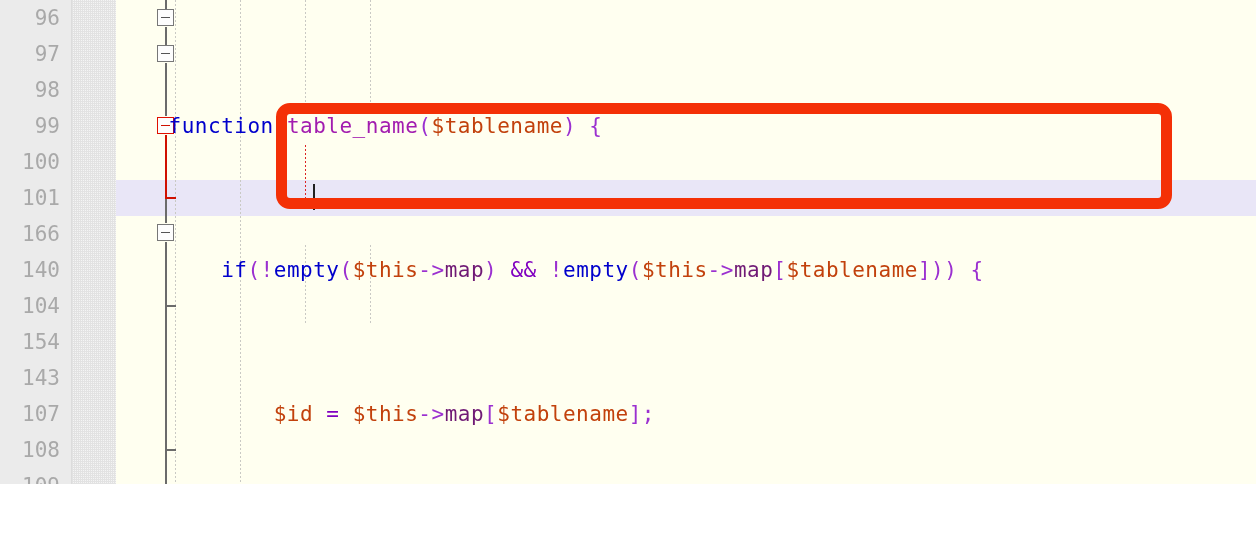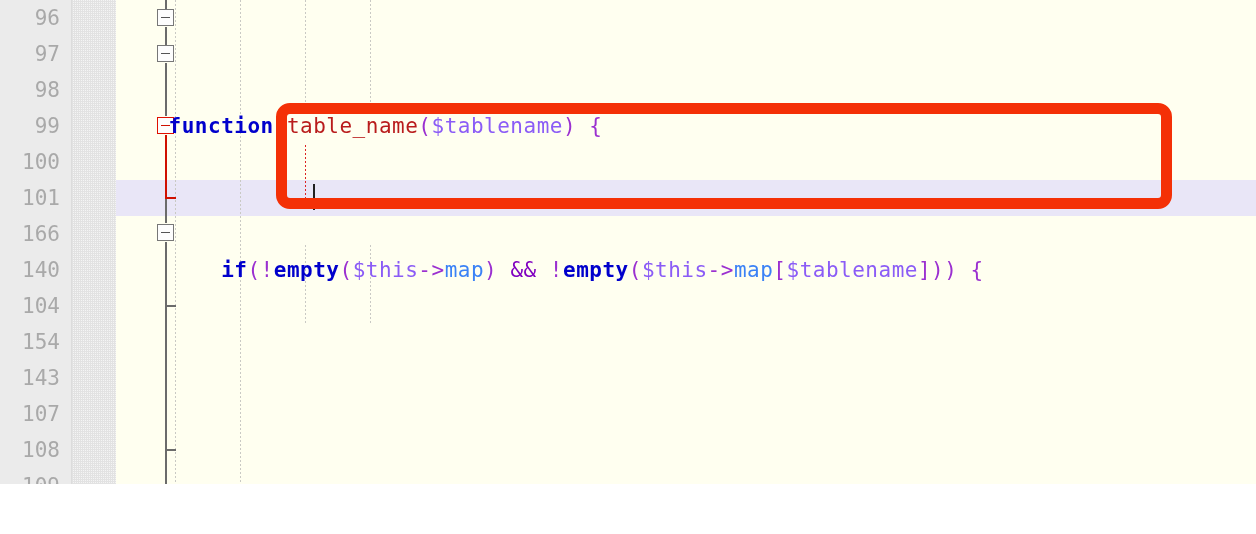--- a/index.html
+++ b/index.html
@@ -121,27 +121,27 @@
   }
   .cl {
     height: 36px;
     line-height: 36px;
     white-space: pre;
     font-size: 21px;
     letter-spacing: 0.5px;
   }
 
   
-  .kw   { color: #0000cc; font-weight: bold; }
-  .fn   { color: #b91c1c; }
-  .var  { color: #8b5cf6; }
+  .kw   { color: #0000cc; font-weight: normal; }
+  .fn   { color: #a21caf; }
+  .var  { color: #c2410c; }
   .op   { color: #8000c0; }
   .punc { color: #9b30d0; }
   .arrow{ color: #9b30d0; }
-  .prop { color: #3b82f6; }
+  .prop { color: #701a75; }
   .plain{ color: #111111; }
   .excl { color: #9b30d0; }
 
   
   .caret {
     position: absolute;
     width: 2px; height: 26px;
     background: #202020;
     z-index: 9;
   }
@@ -213,20 +213,21 @@
     <div class="fold-tick" style="top:449px;"></div>
     <div class="fold-tick" style="top:521px;"></div>
   </div>
 
   <div class="codelines" style="left:116px;top:0;">
 
     <div class="cl"><span class="plain">    </span><span class="kw">function</span><span class="plain"> </span><span class="fn">table_name</span><span class="punc">(</span><span class="var">$tablename</span><span class="punc">)</span><span class="plain"> </span><span class="punc">{</span></div>
 
     <div class="cl"><span class="plain">        </span><span class="kw">if</span><span class="punc">(</span><span class="excl">!</span><span class="kw">empty</span><span class="punc">(</span><span class="var">$this</span><span class="arrow">-&gt;</span><span class="prop">map</span><span class="punc">)</span><span class="plain"> </span><span class="op">&amp;&amp;</span><span class="plain"> </span><span class="excl">!</span><span class="kw">empty</span><span class="punc">(</span><span class="var">$this</span><span class="arrow">-&gt;</span><span class="prop">map</span><span class="punc">[</span><span class="var">$tablename</span><span class="punc">]))</span><span class="plain"> </span><span class="punc">{</span></div>
 
+    <div class="cl"><span class="plain">            </span><span class="var">$id</span><span class="plain"> </span><span class="op">=</span><span class="plain"> </span><span class="var">$this</span><span class="arrow">-&gt;</span><span class="prop">map</span><span class="punc">[</span><span class="var">$tablename</span><span class="punc">];</span></div>
 
     
 
     
 
     
 
     
 
     

